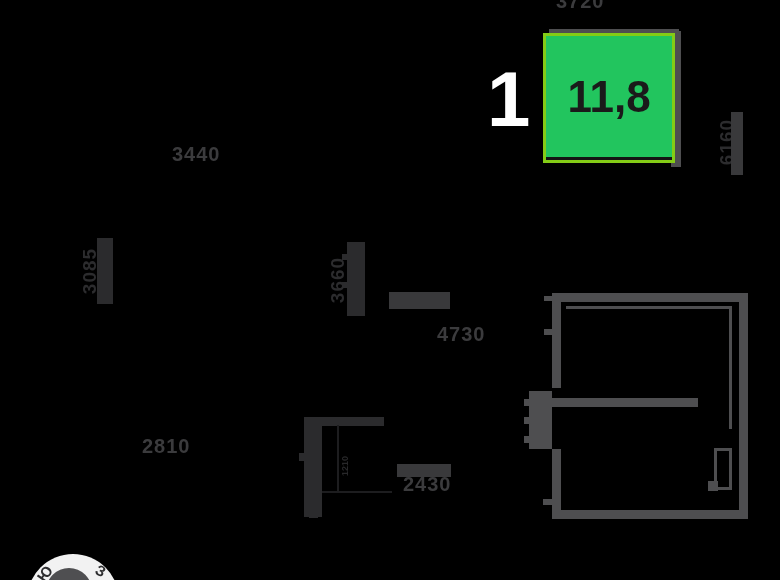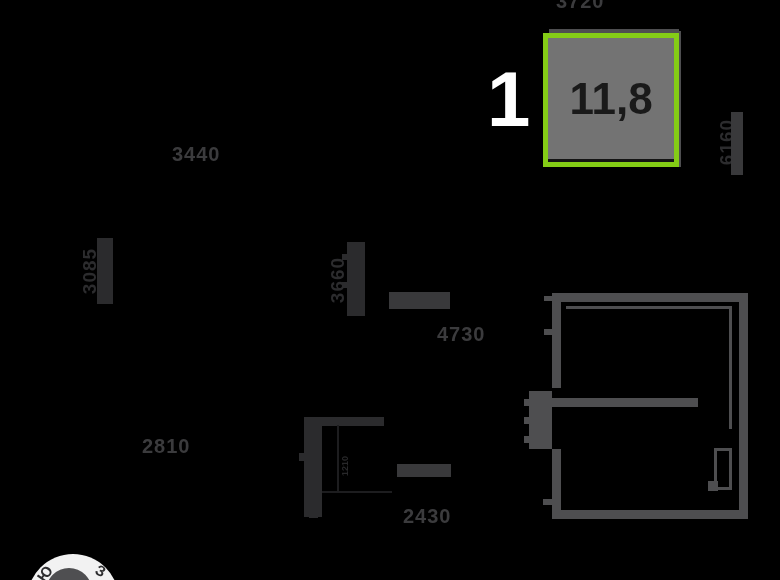--- a/index.html
+++ b/index.html
@@ -25,21 +25,21 @@
   }
   .dim-v.small{font-size:17px;color:#242426;}
   .dim-v.tiny{width:40px;font-size:9px;color:#28282a;letter-spacing:0;}
   
   .unit-number{
     position:absolute;left:487px;top:60px;color:#ffffff;
     font-size:78px;font-weight:bold;line-height:1;
   }
   .area-box{
     position:absolute;left:543px;top:33px;width:126px;height:124px;
-    background:#737373;border:5px solid #84cc16;z-index:3;
+    background:#22c55e;border:3px solid #84cc16;z-index:3;
     display:flex;flex-direction:column;
   }
   .area-cell{
     flex:1;display:flex;align-items:center;justify-content:center;
     color:#1a1a1a;font-size:44px;font-weight:bold;line-height:1;
   }
   .area-cell.top{border-bottom:3px solid #141414;}
   .box-shadow-top{position:absolute;left:549px;top:29px;width:130px;height:10px;background:#4e4e50;z-index:1;}
   .box-shadow-right{position:absolute;left:671px;top:31px;width:10px;height:136px;background:#4e4e50;z-index:1;}
   
@@ -72,21 +72,21 @@
   <div class="box-shadow-top"></div>
   <div class="box-shadow-right"></div>
   <div class="area-box">
     <div class="area-cell top">11,8</div>
   </div>
 
   <div class="dim" style="left:556px;top:-9px;">3720</div>
   <div class="dim" style="left:172px;top:144px;">3440</div>
   <div class="dim" style="left:437px;top:324px;">4730</div>
   <div class="dim" style="left:142px;top:436px;">2810</div>
-  <div class="dim" style="left:403px;top:474px;margin-top:32px;">2430</div>
+  <div class="dim" style="left:403px;top:474px;">2430</div>
 
   <div class="dim-v" style="left:55px;top:261px;">3085</div>
   <div class="dim-v" style="left:303px;top:270px;">3660</div>
   <div class="dim-v" style="left:692px;top:132px;">6160</div>
   <div class="dim-v small" style="left:506px;top:413px;">2080</div>
   <div class="dim-v tiny" style="left:325px;top:456px;">1210</div>
 
   <div class="wall" style="left:552px;top:293px;width:196px;height:9px;"></div>
   <div class="wall" style="left:739px;top:293px;width:9px;height:226px;"></div>
   <div class="wall" style="left:558px;top:510px;width:190px;height:9px;"></div>

